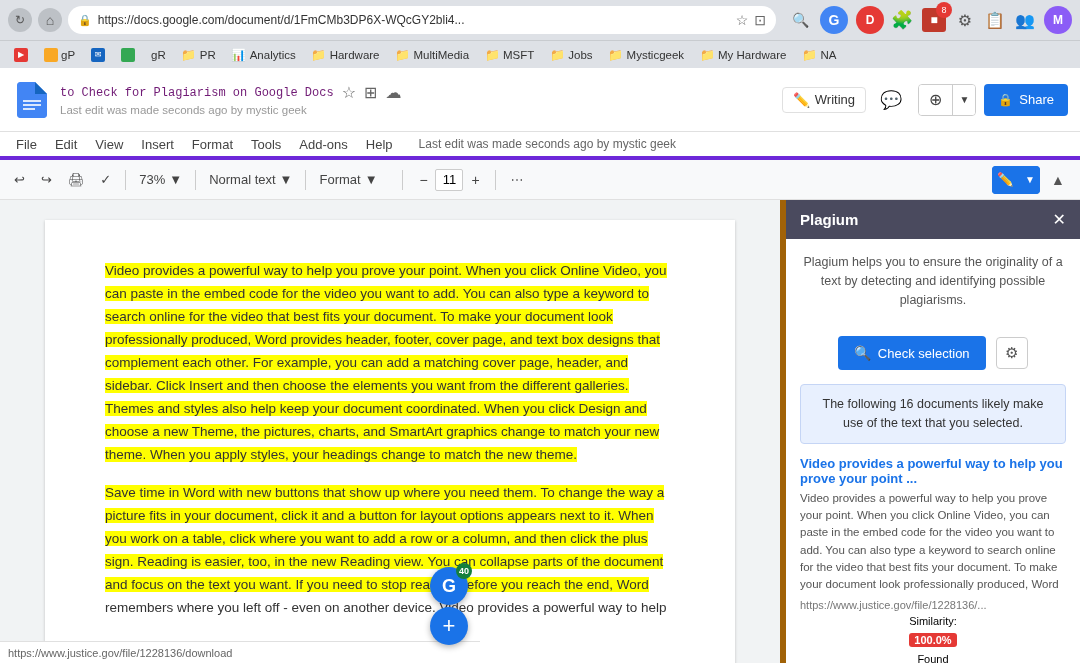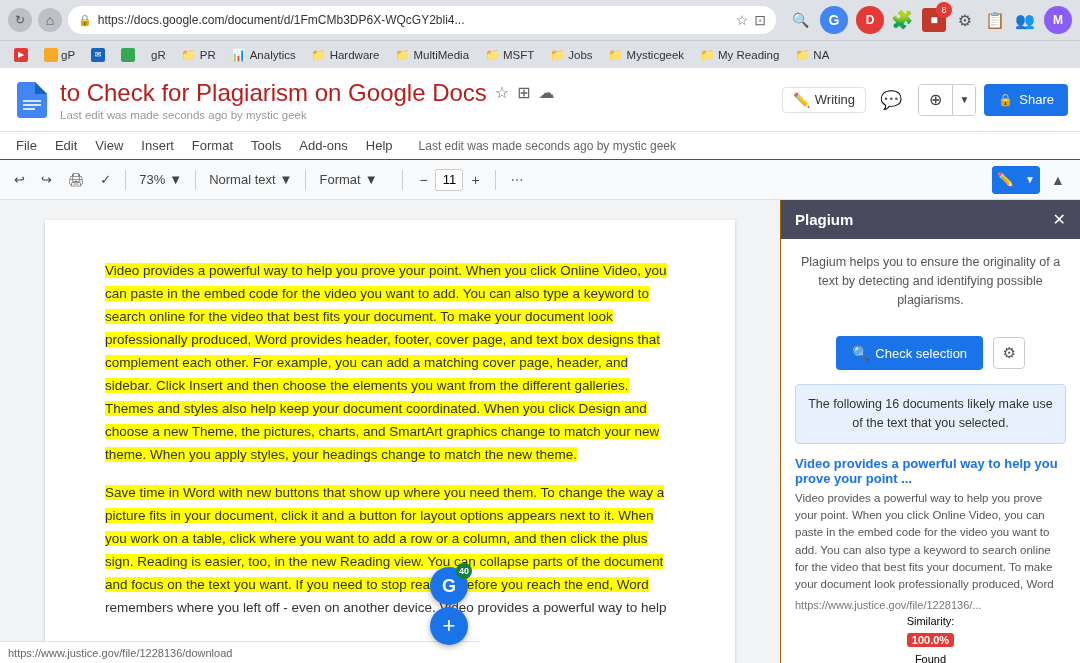--- a/index.html
+++ b/index.html
@@ -135,21 +135,21 @@
     .share-lock { font-size: 12px; }
 
     
     .menu-bar {
       background: #fff;
       height: 28px;
       display: flex;
       align-items: center;
       padding: 0 8px;
       gap: 2px;
-      border-bottom: 1px solid #6d28d9;
+      border-bottom: 4px solid #6d28d9;
     }
     .menu-item {
       padding: 3px 8px;
       border-radius: 3px;
       cursor: pointer;
       font-size: 13px;
       color: #444;
     }
     .last-edit-info {
       font-size: 12px;
@@ -270,21 +270,21 @@
       border-top: 1px solid #e0e0e0;
       display: flex; align-items: center;
       padding: 0 8px;
       font-size: 11px; color: #666;
     }
 
     
     .sidebar {
       width: 300px;
       background: #fff;
-      border-left: 1px solid #a16207;
+      border-left: 6px solid #a16207;
       display: flex;
       flex-direction: column;
       height: 100%;
       overflow: hidden;
     }
     .sidebar-header {
       background: #4a4a5e;
       color: white;
       padding: 10px 14px;
       display: flex;
@@ -519,39 +519,39 @@
   <div class="bookmark-item">
     <span class="bm-folder">📁</span>
     <span>Jobs</span>
   </div>
   <div class="bookmark-item">
     <span class="bm-folder">📁</span>
     <span>Mysticgeek</span>
   </div>
   <div class="bookmark-item">
     <span class="bm-folder">📁</span>
-    <span>My Reading</span>
+    <span>My Hardware</span>
   </div>
   <div class="bookmark-item">
     <span class="bm-folder">📁</span>
     <span>NA</span>
   </div>
 </div>
 
 <div class="gdocs-header">
   <div style="width:40px;height:40px;display:flex;align-items:center;justify-content:center;">
     <svg width="30" height="36" viewBox="0 0 30 36">
       <path d="M18 0H3C1.35 0 0 1.35 0 3v30c0 1.65 1.35 3 3 3h24c1.65 0 3-1.35 3-3V12L18 0z" fill="#4285f4"></path>
       <path d="M18 0l12 12H18V0z" fill="#1565c0"></path>
       <path d="M6 18h18v2H6zm0 4h18v2H6zm0 4h12v2H6z" fill="white" opacity="0.8"></path>
     </svg>
   </div>
   <div class="doc-title-area">
     <div style="display:flex;align-items:center;gap:8px;">
-      <span style="font-size:24px;color:#b91c1c;font-weight:400;">to Check for Plagiarism on Google Docs</span>
+      <span style="font-size:12px;color:#701a75;font-weight:400;font-family:Liberation Mono, monospace;">to Check for Plagiarism on Google Docs</span>
       <span style="color:#666;font-size:16px;">☆</span>
       <span style="color:#666;font-size:16px;">⊞</span>
       <span style="color:#666;font-size:16px;">☁</span>
     </div>
     <div style="font-size:11.5px;color:#999;margin-top:2px;">Last edit was made seconds ago by mystic geek</div>
   </div>
   <div class="header-right">
     <div class="writing-btn">
       <span style="font-size:14px;">✏️</span>
       <span>Writing</span>

